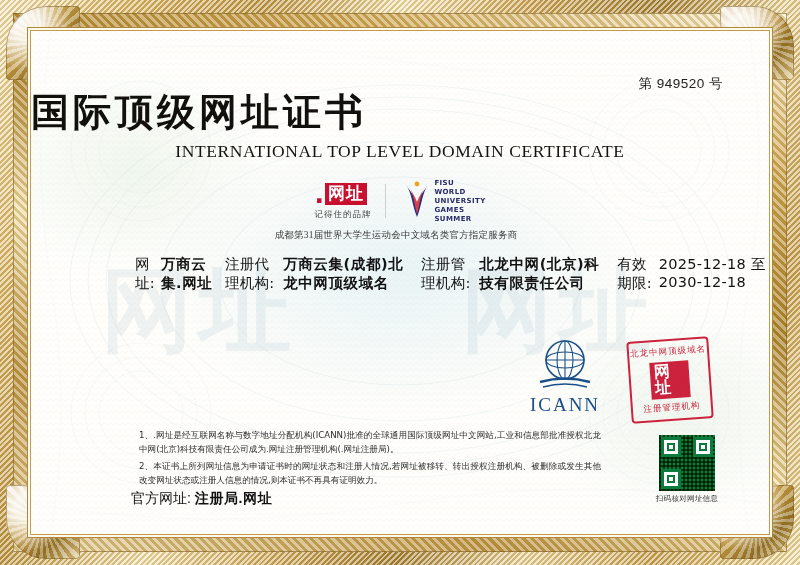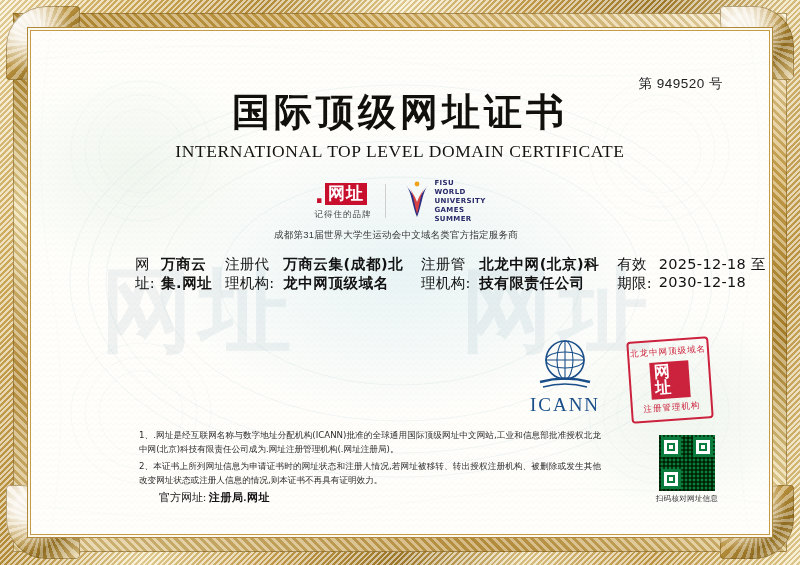--- a/index.html
+++ b/index.html
@@ -98,21 +98,20 @@
     right: 46px;
     top: 44px;
     font-size: 13.5px;
     color: #222;
     letter-spacing: 0.5px;
   }
   .title-cn {
     position: absolute;
     top: 56px;
     left: 0; right: 0;
-    text-align: center;
     font-size: 38px;
     font-weight: 700;
     letter-spacing: 4px;
     color: #12100d;
     font-family: "DejaVu Sans", sans-serif;
   }
   .title-en {
     position: absolute;
     top: 110px;
     left: 0; right: 0;
@@ -179,21 +178,21 @@
     font-family: "DejaVu Sans", sans-serif;
   }
   .logo-caption {
     position: absolute;
     top: 198px;
     left: 0; right: 8px;
     text-align: center;
     font-size: 9.5px;
     color: #3a3a3a;
     letter-spacing: 0.2px;
-    font-family: Liberation Sans, sans-serif;
+    font-family: Liberation Serif, serif;
   }
 
   
   .fields {
     position: absolute;
     left: 104px;
     top: 224px;
     display: flex;
     gap: 12.5px;
   }
@@ -282,24 +281,23 @@
     font-size: 8.6px;
     line-height: 1.62;
     color: #2d2d2d;
     font-family: "DejaVu Sans", sans-serif;
   }
   .notes p { margin: 0 0 3px 0; text-align: justify; }
   .official {
     position: absolute;
     left: 100px;
     top: 459px;
-    font-size: 11px;
+    font-size: 14px;
     color: #121212;
-    font-family: Liberation Serif, serif;
-    margin-left: 28px;
+    font-family: Liberation Sans, sans-serif;
   }
   .official b { font-weight: 700; letter-spacing: 0.6px; }
 
   
   .qr-wrap {
     position: absolute;
     right: 48px;
     top: 404px;
     width: 68px;
     text-align: center;

